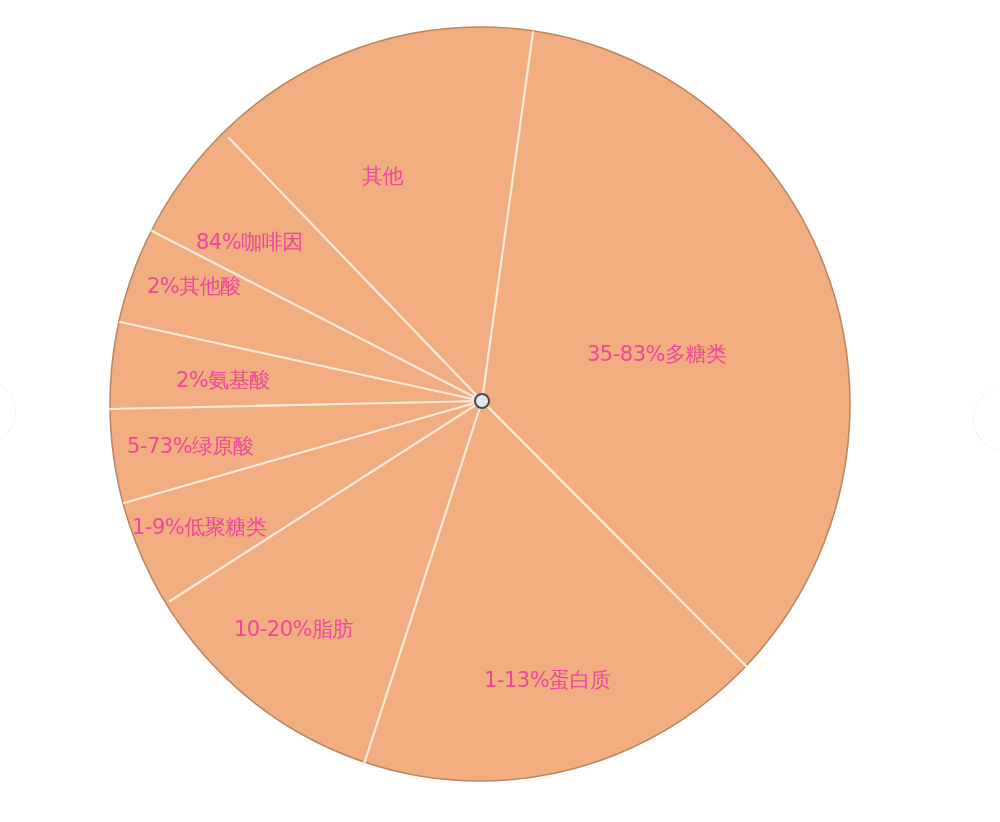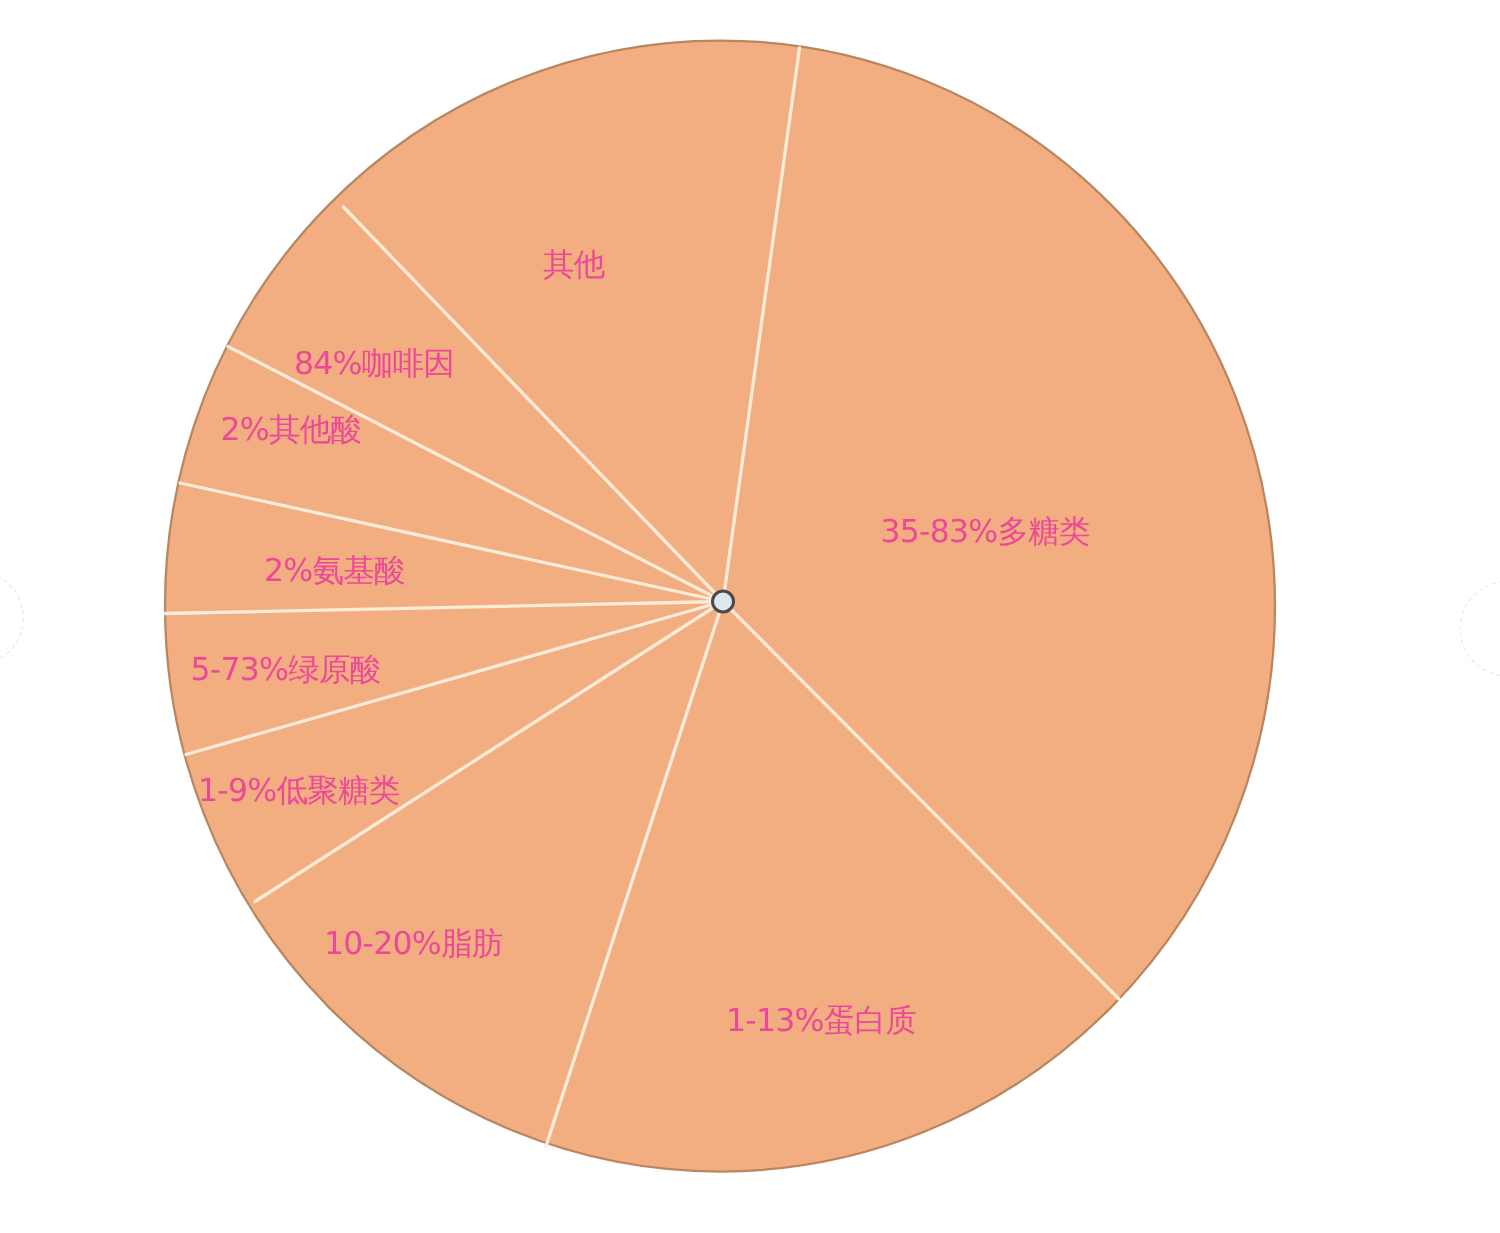--- a/index.html
+++ b/index.html
@@ -67,19 +67,19 @@
 
     <circle cx="482" cy="401" r="7" fill="#DDE7EC" stroke="#4a4a4a" stroke-width="2"></circle>
   </svg>
 
   <div class="label" style="left:362px; top:166px;">其他</div>
   <div class="label" style="left:196px; top:232px;">84%咖啡因</div>
   <div class="label" style="left:147px; top:276px;">2%其他酸</div>
   <div class="label" style="left:132px; top:370px;margin-left:44px;">2%氨基酸</div>
   <div class="label" style="left:127px; top:436px;">5-73%绿原酸</div>
   <div class="label" style="left:132px; top:517px;">1-9%低聚糖类</div>
-  <div class="label" style="left:216px; top:619px;">10-20%脂肪</div>
+  <div class="label" style="left:234px; top:619px;">10-20%脂肪</div>
   <div class="label" style="left:484px; top:670px;">1-13%蛋白质</div>
   <div class="label" style="left:587px; top:344px;">35-83%多糖类</div>
 
   <div class="nav-circle nav-left"></div>
   <div class="nav-circle nav-right"></div>
 </div>
 
 </body></html>

